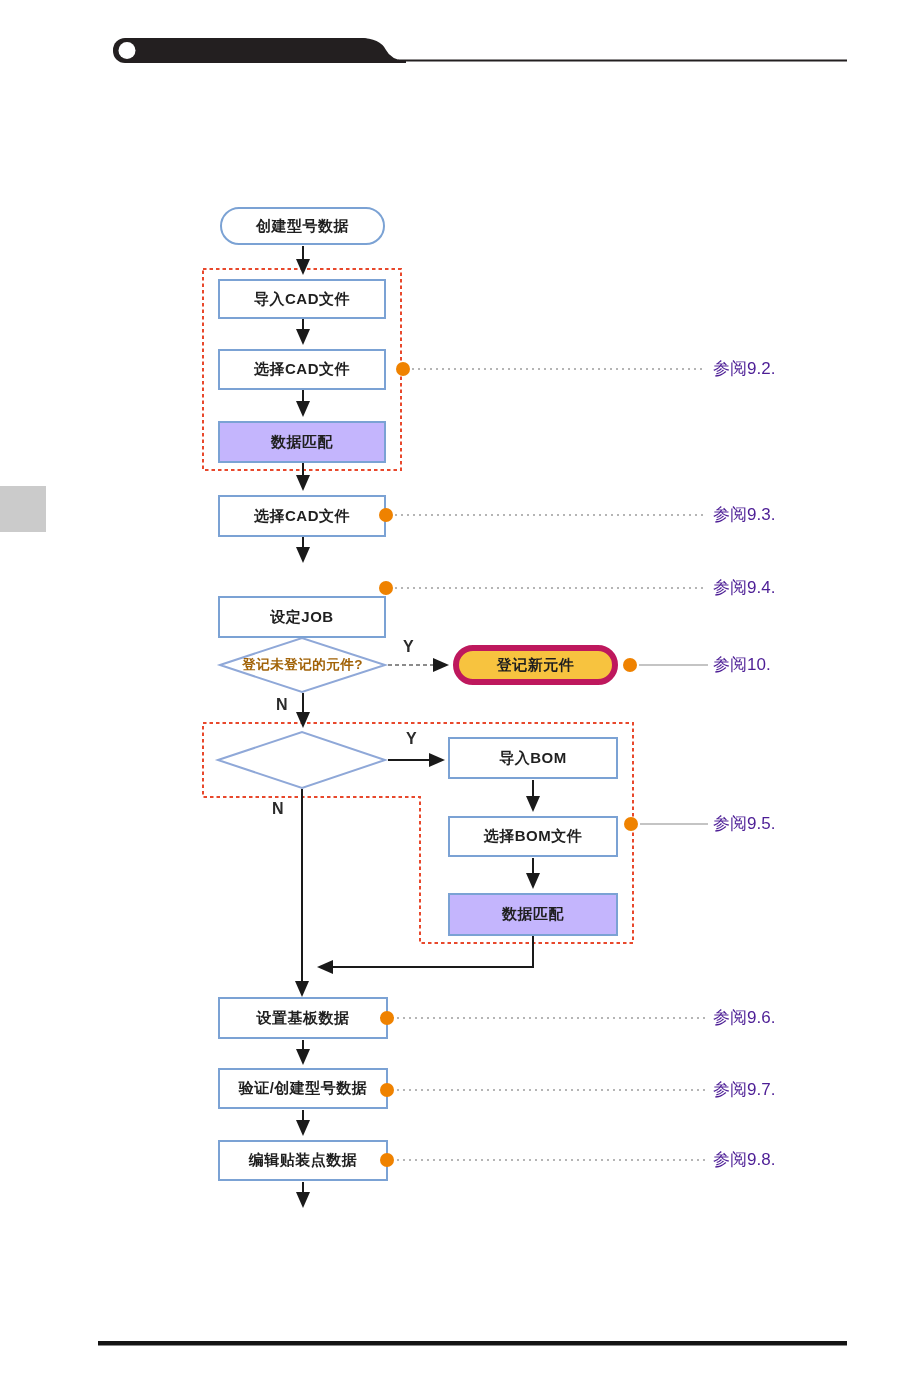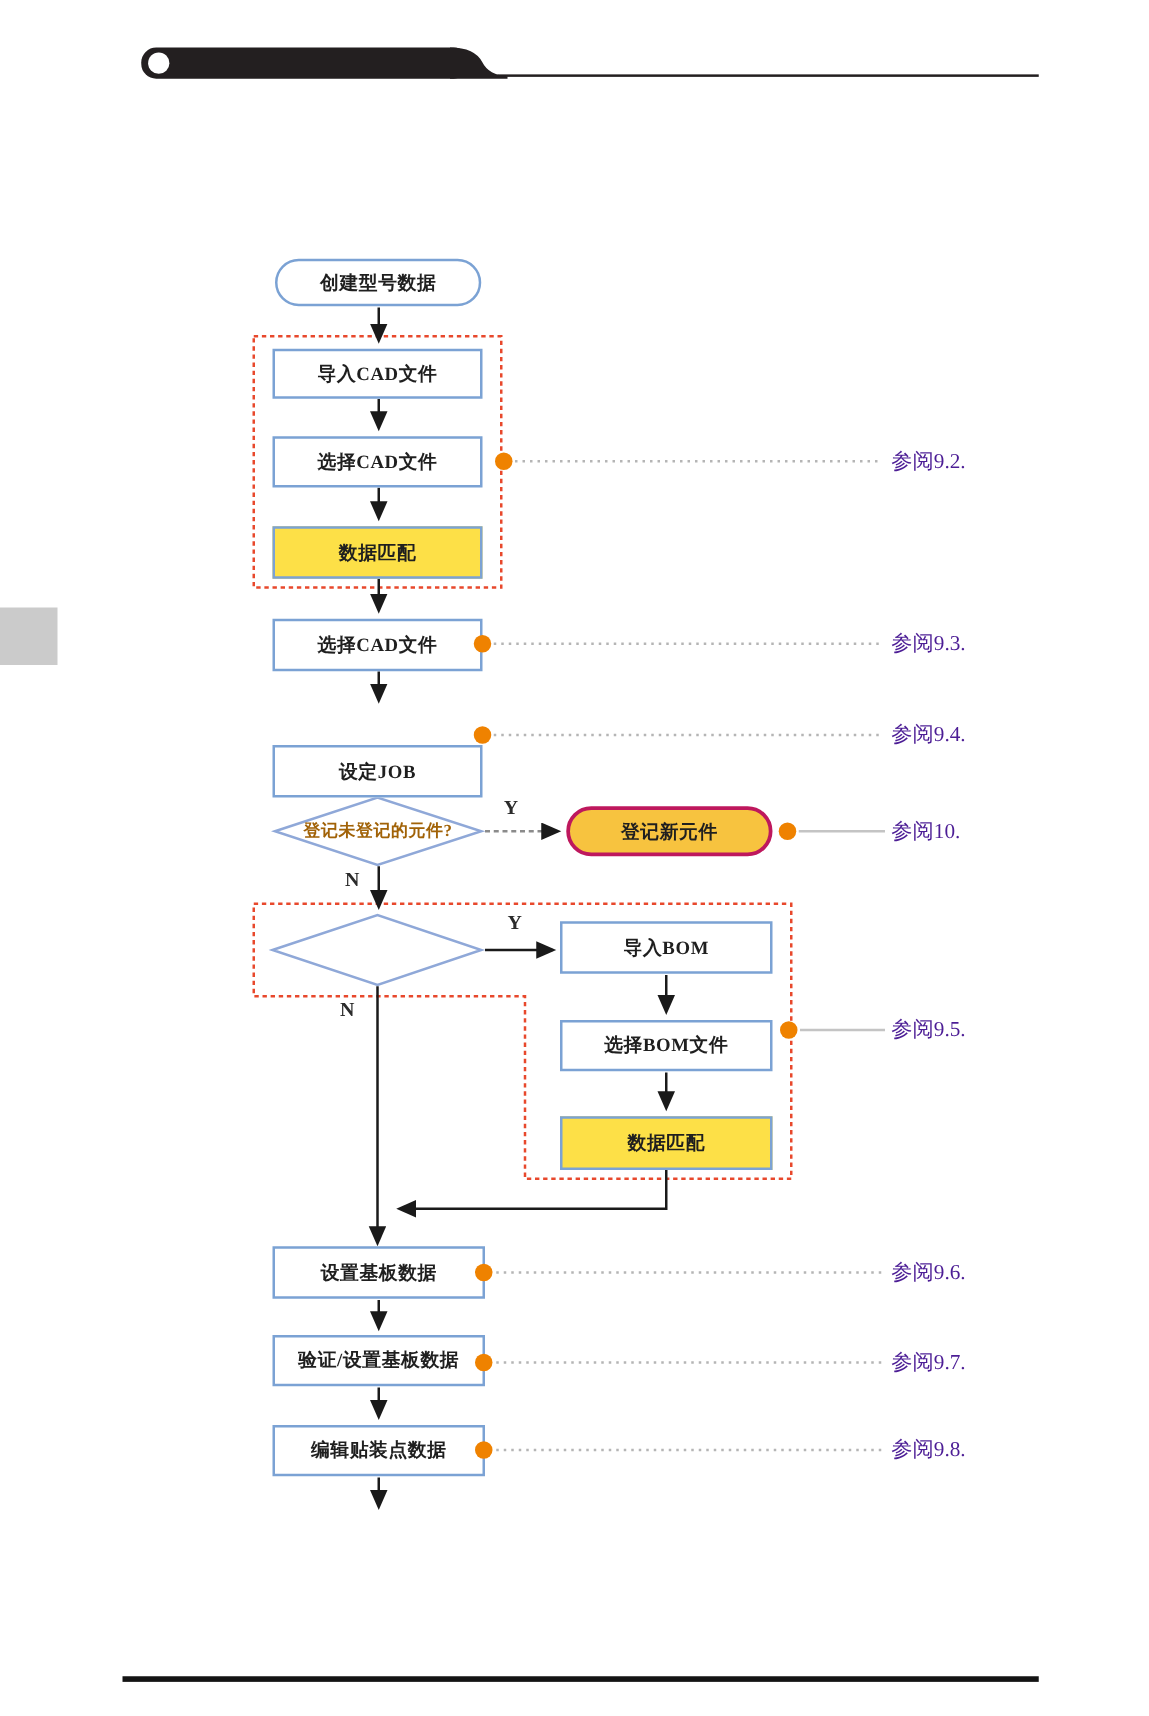--- a/index.html
+++ b/index.html
@@ -1,29 +1,29 @@
 <!DOCTYPE html>
 <html><head>
 <meta charset="utf-8">
 <style>
   html,body { margin:0; padding:0; background:#ffffff; }
   .page {
     position:relative; width:831px; height:1373px; background:#ffffff;
-    font-family:Liberation Serif, serif; overflow:hidden;
+    font-family:Liberation Sans, sans-serif; overflow:hidden;padding-left:16px;
   }
   svg.layer { position:absolute; left:0; top:0; z-index:1; }
   .node {
     position:absolute; z-index:2; box-sizing:border-box;
     display:flex; align-items:center; justify-content:center;
     background:#ffffff; border:2px solid #7ba2d4;
     font-weight:bold; font-size:15px; color:#1f1f1f; letter-spacing:0.5px;
   }
-  .node.yellow { background:#fde047; }
+  .node.yellow { background:#c4b5fd; }
   .node.pill { border-radius:20px; }
-  .node.pill.orange { background:#f7c33f; border:3px solid #be185d; }
+  .node.pill.orange { background:#f7c33f; border:6px solid #be185d; }
   .diamond-label {
     position:absolute; z-index:2; display:flex; align-items:center; justify-content:center;
     font-weight:bold; font-size:13.5px; color:#a16207; letter-spacing:0.5px;
     background:transparent;
   }
   .branch {
     position:absolute; z-index:2; font-weight:bold; font-size:16px; color:#2b2b2b;
   }
   .ref {
     position:absolute; z-index:2; left:713px; height:20px; line-height:20px;
@@ -113,21 +113,21 @@
 
 
   <div class="node" style="left:448px;top:737px;width:170px;height:42px">导入BOM</div>
 
   <div class="node" style="left:448px;top:816px;width:170px;height:41px">选择BOM文件</div>
 
   <div class="node yellow" style="left:448px;top:893px;width:170px;height:43px">数据匹配</div>
 
   <div class="node" style="left:218px;top:997px;width:170px;height:42px">设置基板数据</div>
 
-  <div class="node" style="left:218px;top:1068px;width:170px;height:41px">验证/设置基板数据</div>
+  <div class="node" style="left:218px;top:1068px;width:170px;height:41px">验证/创建型号数据</div>
 
   <div class="node" style="left:218px;top:1140px;width:170px;height:41px">编辑贴装点数据</div>
 
 
   <div class="branch" style="left:403px;top:638px">Y</div>
   <div class="branch" style="left:276px;top:696px">N</div>
   <div class="branch" style="left:406px;top:730px">Y</div>
   <div class="branch" style="left:272px;top:800px">N</div>
 
   <div class="dot" style="left:396px;top:362px"></div>

